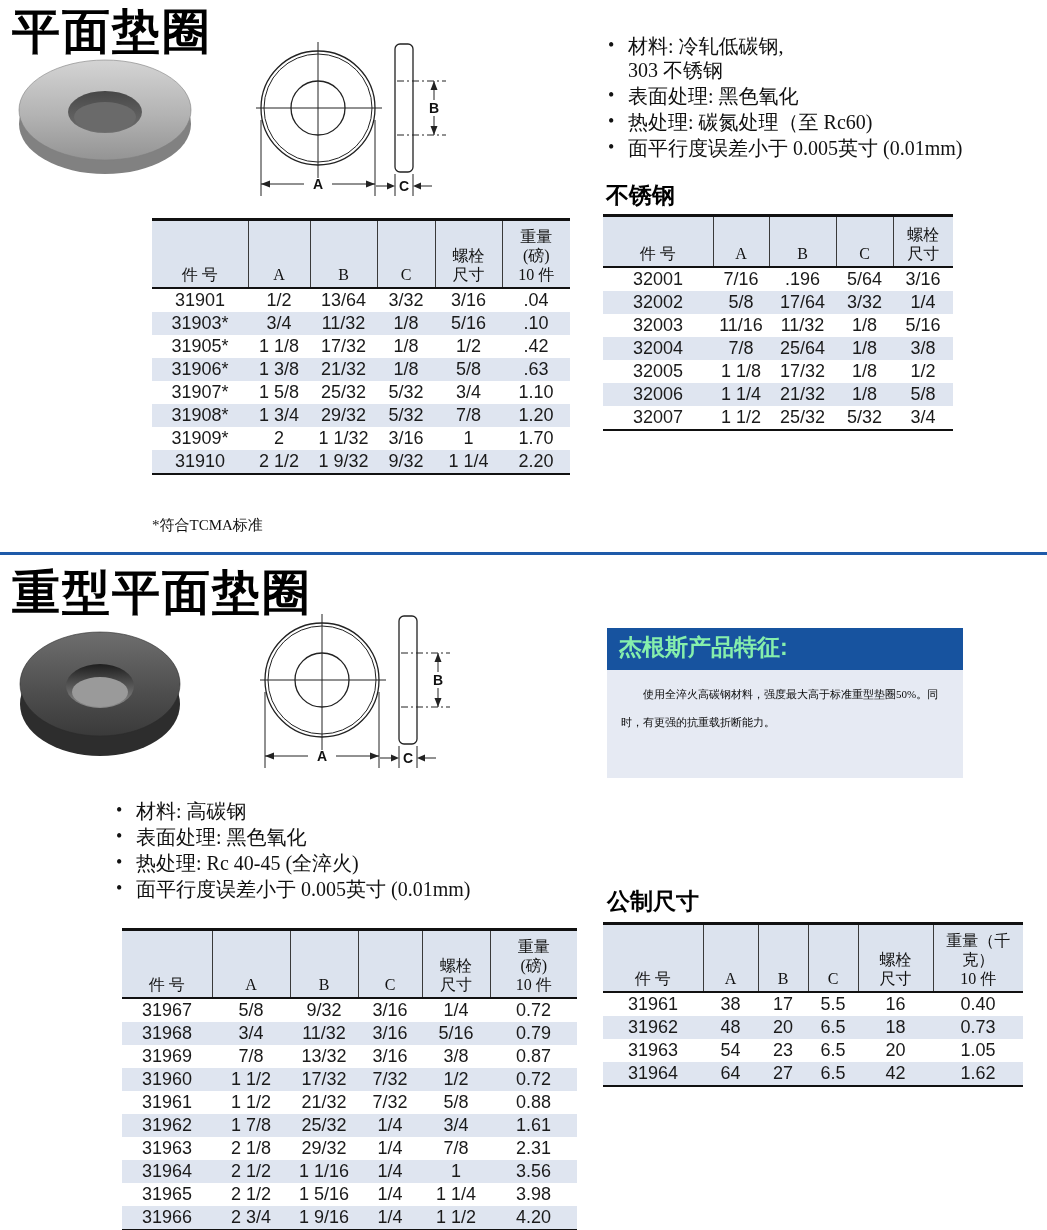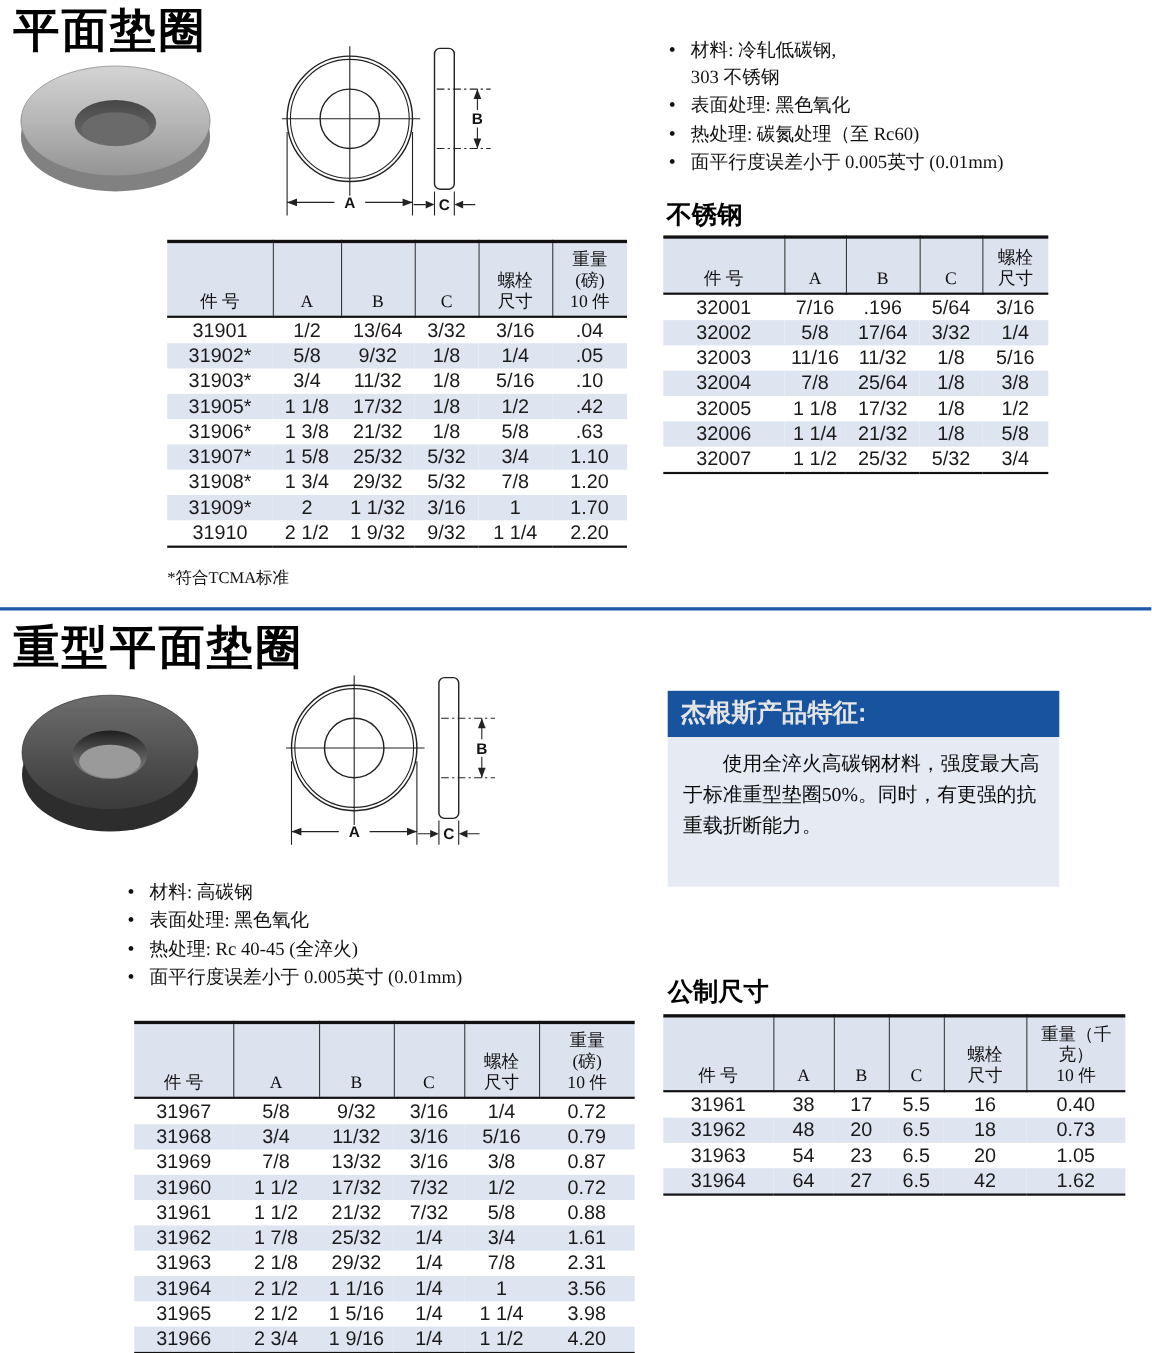--- a/index.html
+++ b/index.html
@@ -1,30 +1,30 @@
 <!DOCTYPE html>
 <html><head>
 <meta charset="utf-8">
 <style>
   html,body { margin:0; padding:0; background:#fff; }
   .page { position:relative; width:1047px; height:1230px; background:#fff;
           font-family:"Liberation Serif", serif; color:#111; overflow:hidden; }
 
   .sec-title { position:absolute; font-family:"Liberation Sans", sans-serif;
-               font-weight:bold; font-size:42px; letter-spacing:2px; color:#000; }
+               font-weight:bold; font-size:48px; letter-spacing:2px; color:#000; }
   #title1 { left:12px; top:0px; }
   #title2 { left:12px; top:561px; }
 
   .sub-heading { position:absolute; font-family:"Liberation Sans", sans-serif;
                  font-weight:bold; font-size:23px; color:#000; }
   #stainless-heading { left:606px; top:180px; }
   #metric-heading    { left:607px; top:886px; }
 
   .bullets { position:absolute; list-style:none; margin:0; padding:0;
-             font-size:17px; line-height:24px; }
+             font-size:20px; line-height:24px; }
   #bullets1 { left:604px; top:34px;  width:440px; }
   #bullets2 { left:112px; top:799px; width:470px; }
   .bullets li { position:relative; padding-left:24px; white-space:pre-line; margin-bottom:2px; }
   .bullets li::before { content:"\2022"; position:absolute; left:4px; top:-1px; font-size:18px; }
 
   .divider { position:absolute; left:0; top:552px; width:1047px; height:3px;
              background:#1e5aa9; border:none; margin:0; }
 
   .photo, .drawing { position:absolute; }
   #photo1 { left:10px; top:42px; }
@@ -33,24 +33,24 @@
   #drawing2 { left:260px; top:600px; }
 
   .ln   { fill:none; stroke:#222; stroke-width:1.3; }
   .thin { stroke-width:1; }
   .dash { fill:none; stroke:#222; stroke-width:1; stroke-dasharray:7 3 2 3; }
   .arr  { fill:#222; stroke:none; }
   .dimtext { font-family:"Liberation Sans", sans-serif; font-weight:bold;
              font-size:14px; fill:#111; }
 
   .callout { position:absolute; left:607px; top:628px; width:356px; }
-  .callout-header { background:#17539f; color:#e5e5e5;
+  .callout-header { background:#17539f; color:#86efac;
                     font-family:"Liberation Sans", sans-serif; font-weight:bold;
                     font-size:23px; padding:4px 12px 7px; }
-  .callout-body { background:#e6eaf3; font-size:18px; line-height:28px;
+  .callout-body { background:#e6eaf3; font-size:11px; line-height:28px;
                   padding:10px 14px 42px; text-indent:2em; color:#0b0b0b; }
 
   table { position:absolute; border-collapse:collapse; table-layout:fixed;
           border-top:3px solid #111; }
   #table-inch      { left:152px; top:218px; width:418px; }
   #table-stainless { left:603px; top:214px; width:350px; }
   #table-heavy     { left:122px; top:928px; width:455px; }
   #table-metric    { left:603px; top:922px; width:420px; }
 
   thead tr { border-bottom:2.5px solid #111; }
@@ -160,28 +160,20 @@
       <tbody>
         <tr>
           <td>31901</td>
           <td>1/2</td>
           <td>13/64</td>
           <td>3/32</td>
           <td>3/16</td>
           <td>.04</td>
         </tr>
         <tr>
-          <td>31902*</td>
-          <td>5/8</td>
-          <td>9/32</td>
-          <td>1/8</td>
-          <td>1/4</td>
-          <td>.05</td>
-        </tr>
-        <tr>
           <td>31903*</td>
           <td>3/4</td>
           <td>11/32</td>
           <td>1/8</td>
           <td>5/16</td>
           <td>.10</td>
         </tr>
         <tr>
           <td>31905*</td>
           <td>1 1/8</td>

